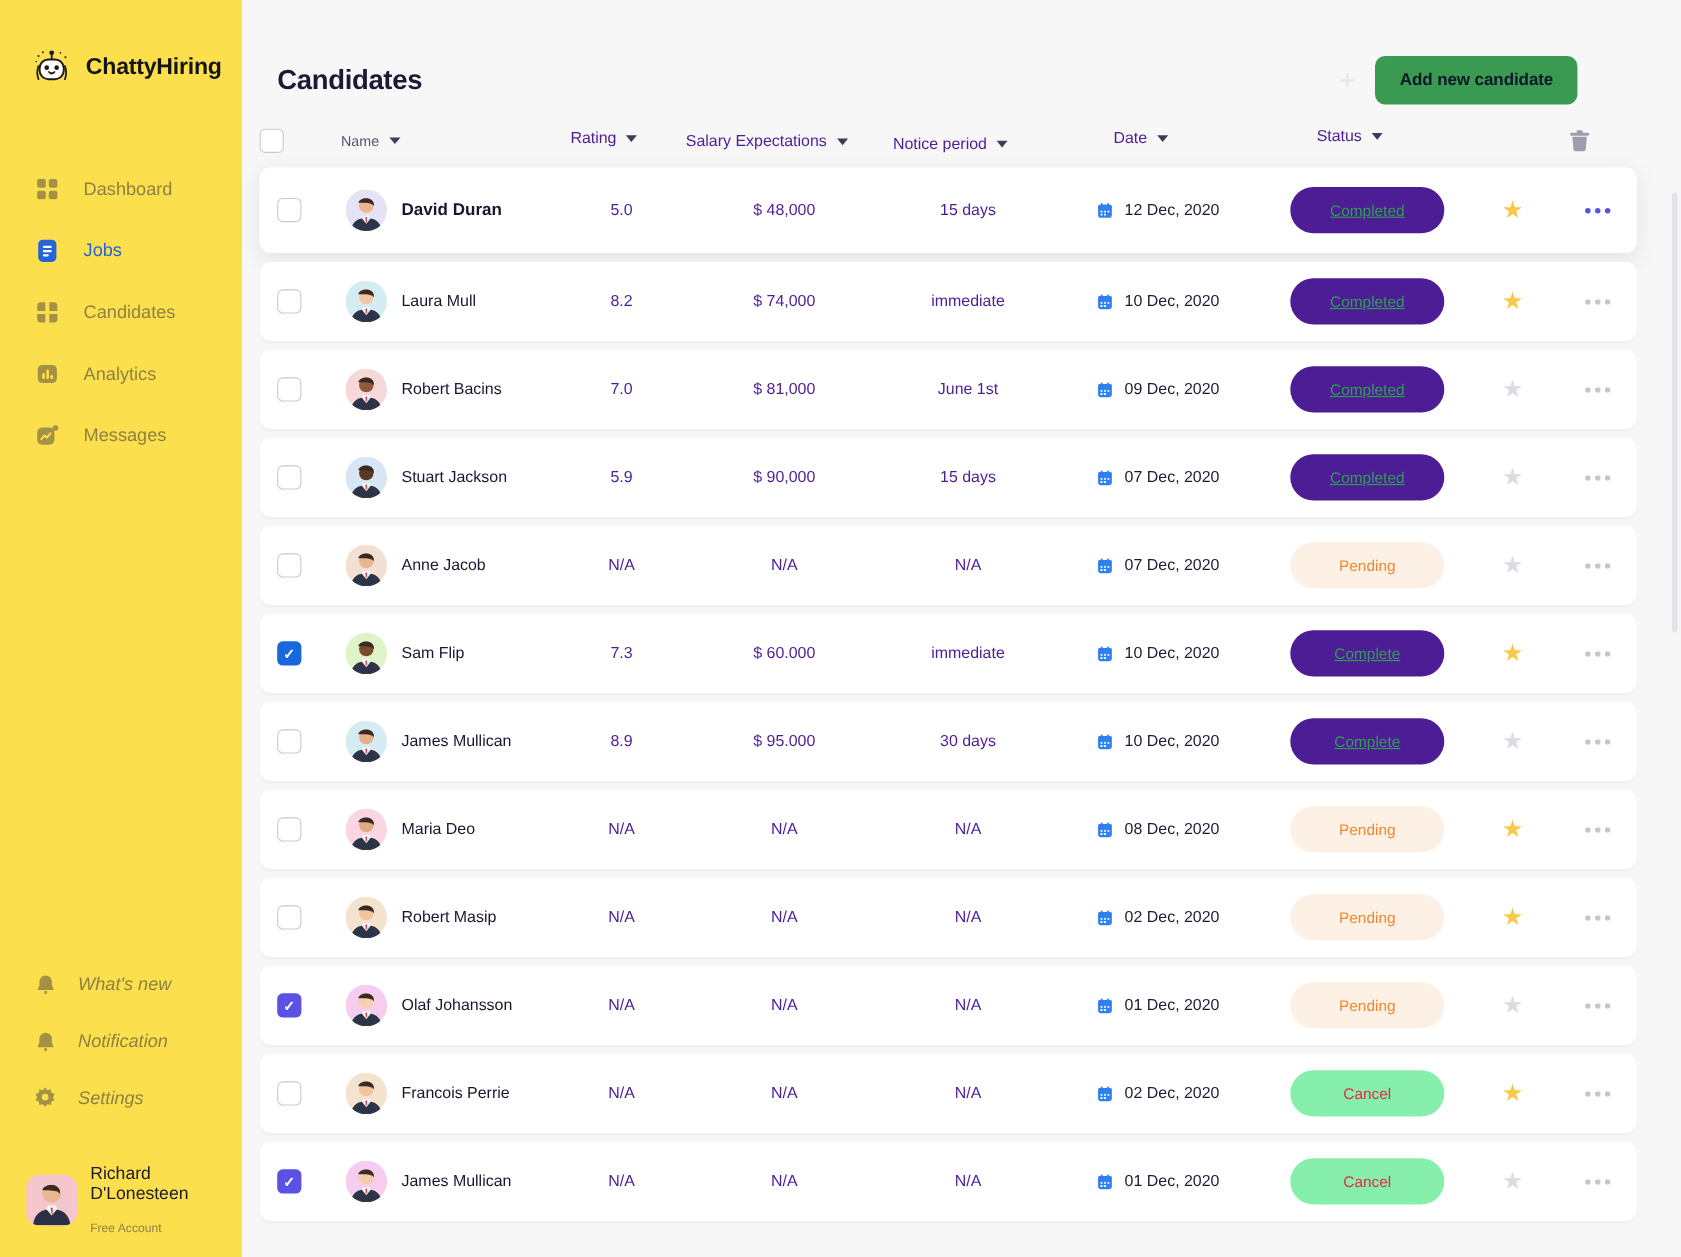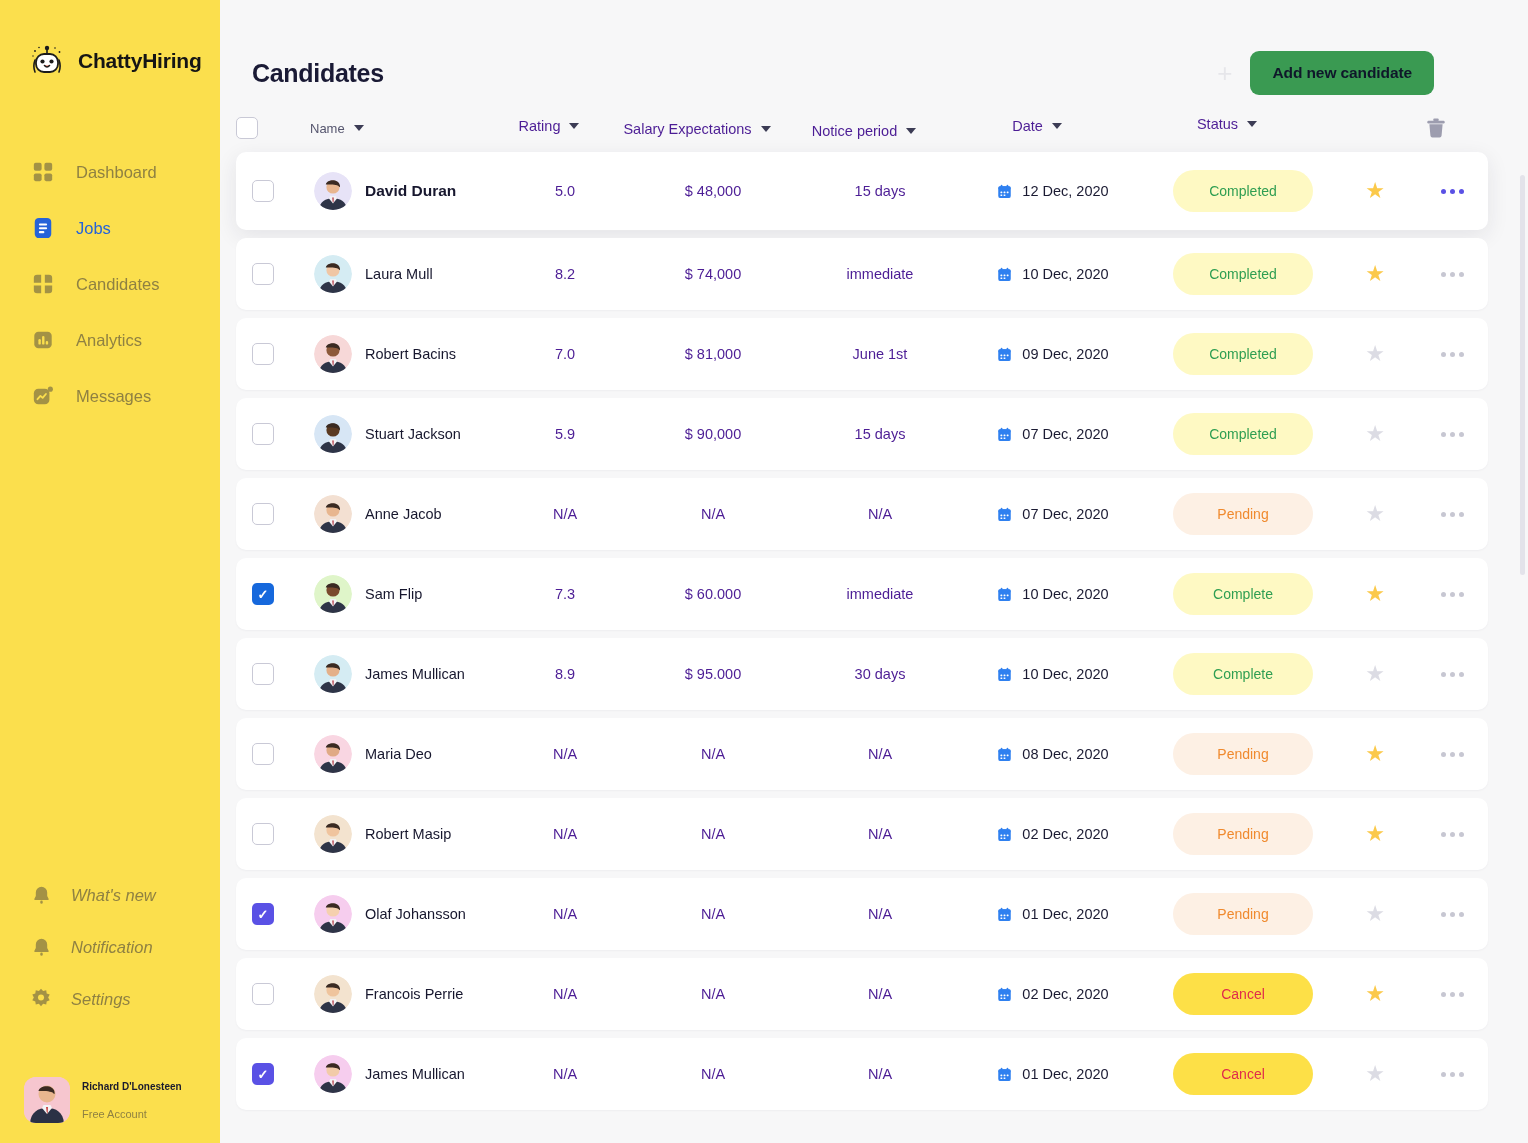--- a/index.html
+++ b/index.html
@@ -38,21 +38,21 @@
   .nav-bottom .nav-icon { width: 22px; height: 22px; flex: 0 0 22px; }
 
   .profile {
     position: absolute; bottom: 20px; left: 24px;
     display: flex; align-items: center; gap: 12px;
   }
   .avatar-sq {
     width: 46px; height: 46px; border-radius: 12px; overflow: hidden;
     background: #f6c6cf; flex: 0 0 46px; position: relative;
   }
-  .profile-name { font-size: 10px; font-weight: bold; color: #1a1a2e; }
+  .profile-name { font-size: 16px; font-weight: normal; color: #1a1a2e; }
   .profile-sub { font-size: 11px; color: #8f8142; margin-top: 16px; }
 
   
   .main { flex: 1; height: 1143px; background: #f7f7f8; position: relative; overflow: hidden; }
   .topbar {
     display: flex; align-items: center;
     padding: 42px 94px 0 32px;
     height: 104px;
   }
   .page-title { font-size: 25px; font-weight: bold; color: #1a1a35; letter-spacing: -0.3px; }
@@ -128,23 +128,23 @@
   .cell-date { display: flex; align-items: center; justify-content: center; gap: 10px; font-size: 14.5px; color: #1b1b33; }
 
   .badge {
     justify-self: center;
     min-width: 140px; height: 42px;
     border-radius: 21px;
     display: flex; align-items: center; justify-content: center;
     font-size: 14px; font-weight: 500;
     cursor: pointer;
   }
-  .badge.completed { background: #fef9c3; color: #2f9e52; }
+  .badge.completed { background: #4c1d95; color: #2f9e52; text-decoration: underline; }
   .badge.pending   { background: #fdf0e4; color: #f08a2e; }
-  .badge.cancel    { background: #fde047; color: #e02b4a; }
+  .badge.cancel    { background: #86efac; color: #e02b4a; }
 
   .star { justify-self: center; font-size: 22px; line-height: 1; cursor: pointer; }
   .star.on { color: #fbc94a; }
   .star.off { color: #dcdce4; }
 
   .dots { justify-self: center; display: flex; gap: 4px; cursor: pointer; }
   .dots i { width: 5px; height: 5px; border-radius: 50%; background: #c7c7d2; display: block; }
   .dots.active i { background: #5a51e5; }
 
   .vscroll {

